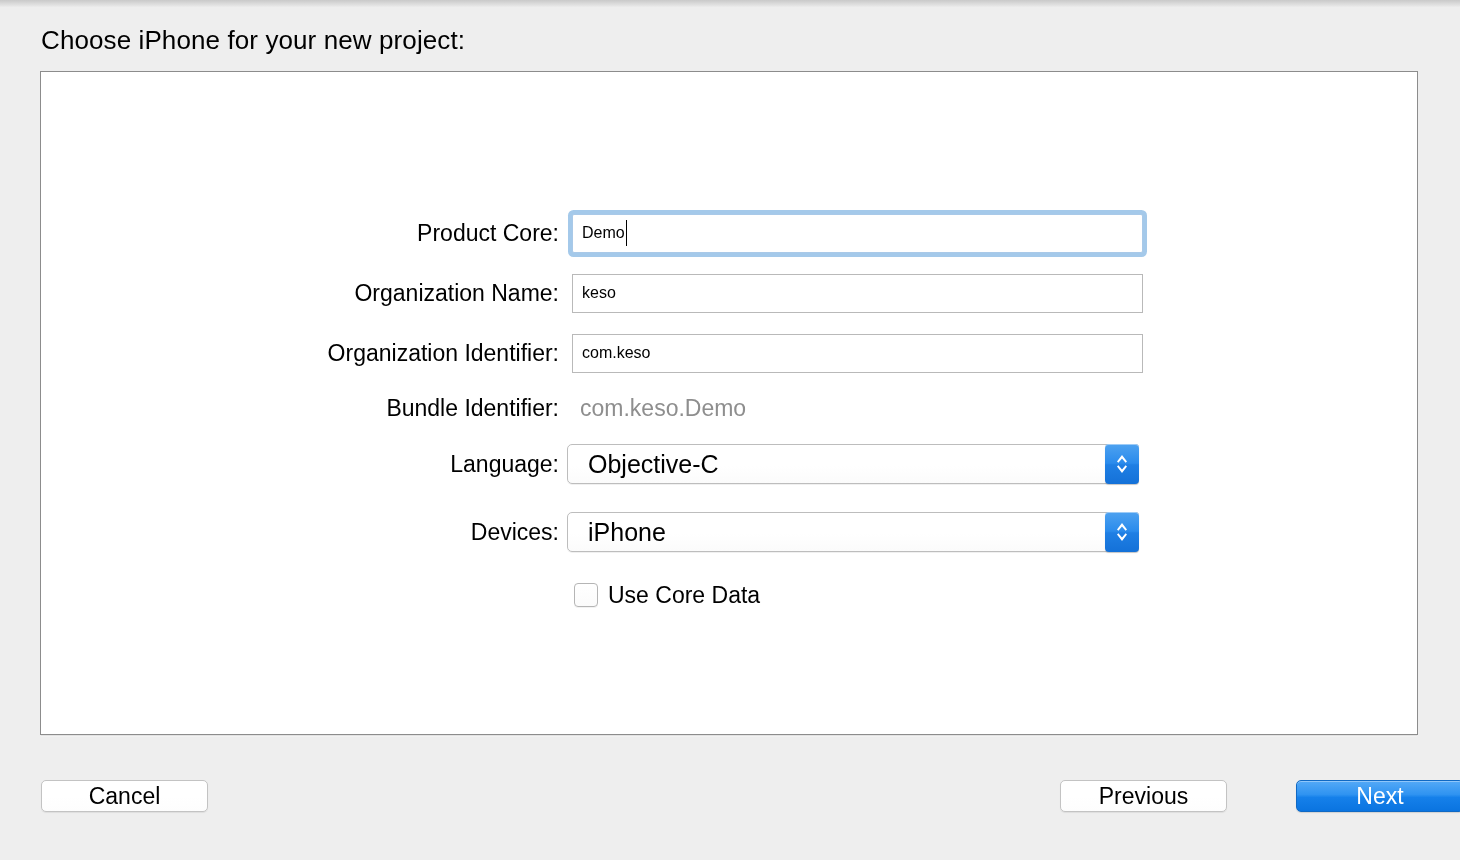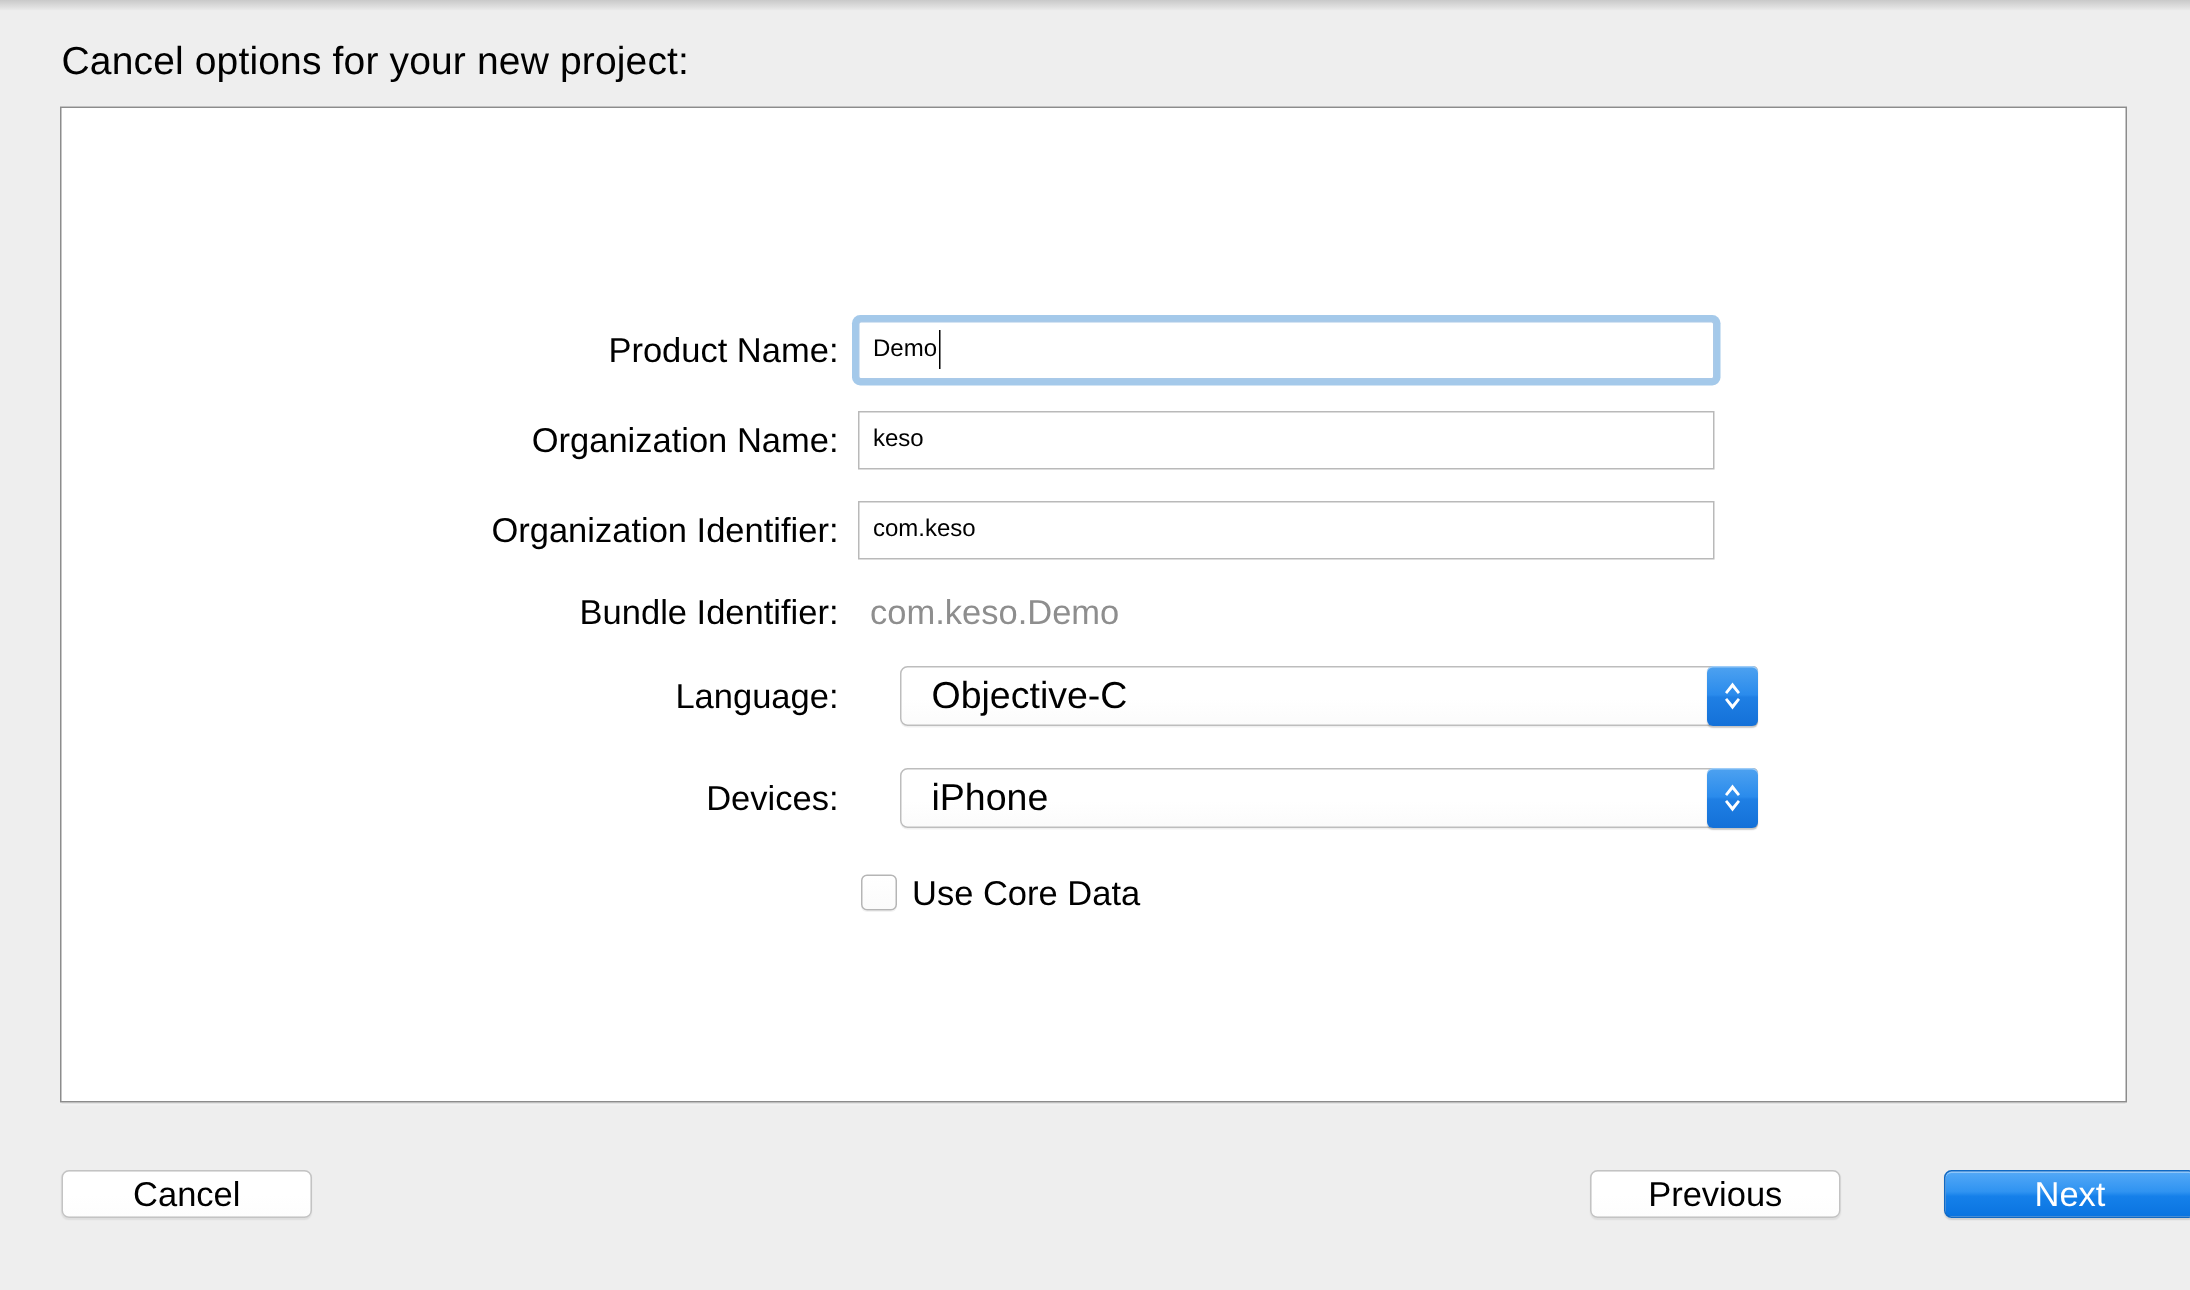--- a/index.html
+++ b/index.html
@@ -114,21 +114,21 @@
     left: 539px;        
     font-size: 23px;
     color: #8e8e8e;
     line-height: 27px;
     white-space: nowrap;
   }
 
   
   .popup-button {
     position: absolute;
-    left: 559px;        
+    left: 526px;        
     width: 572px;
     height: 40px;
     box-sizing: border-box;
     display: block;
     border-radius: 18px;
   }
   .popup-face {
     position: absolute;
     left: 0;
     top: 0;
@@ -222,27 +222,27 @@
   }
   #cancel-button { left: 41px;   top: 780px; width: 167px; }
   #previous-button { left: 1060px; top: 780px; width: 167px; }
   #next-button   { left: 1252px; top: 780px; width: 168px; margin-left: 44px; }
 </style>
 </head>
 <body>
 
 <div class="titlebar-strip"></div>
 
-<div class="dialog-heading">Cancel options for your new project:</div>
+<div class="dialog-heading">Choose iPhone for your new project:</div>
 
 <div class="options-panel">
   <div class="form-area">
 
     <div class="form-row" style="top:139px;">
-      <div class="row-label">Product Name:</div>
+      <div class="row-label">Product Core:</div>
       <div class="text-field focused">
           <span>Demo</span>
           <span class="caret"></span>
         </div>
     </div>
 
     <div class="form-row" style="top:199px;">
       <div class="row-label">Organization Name:</div>
       <div class="text-field">
           <span>keso</span>

